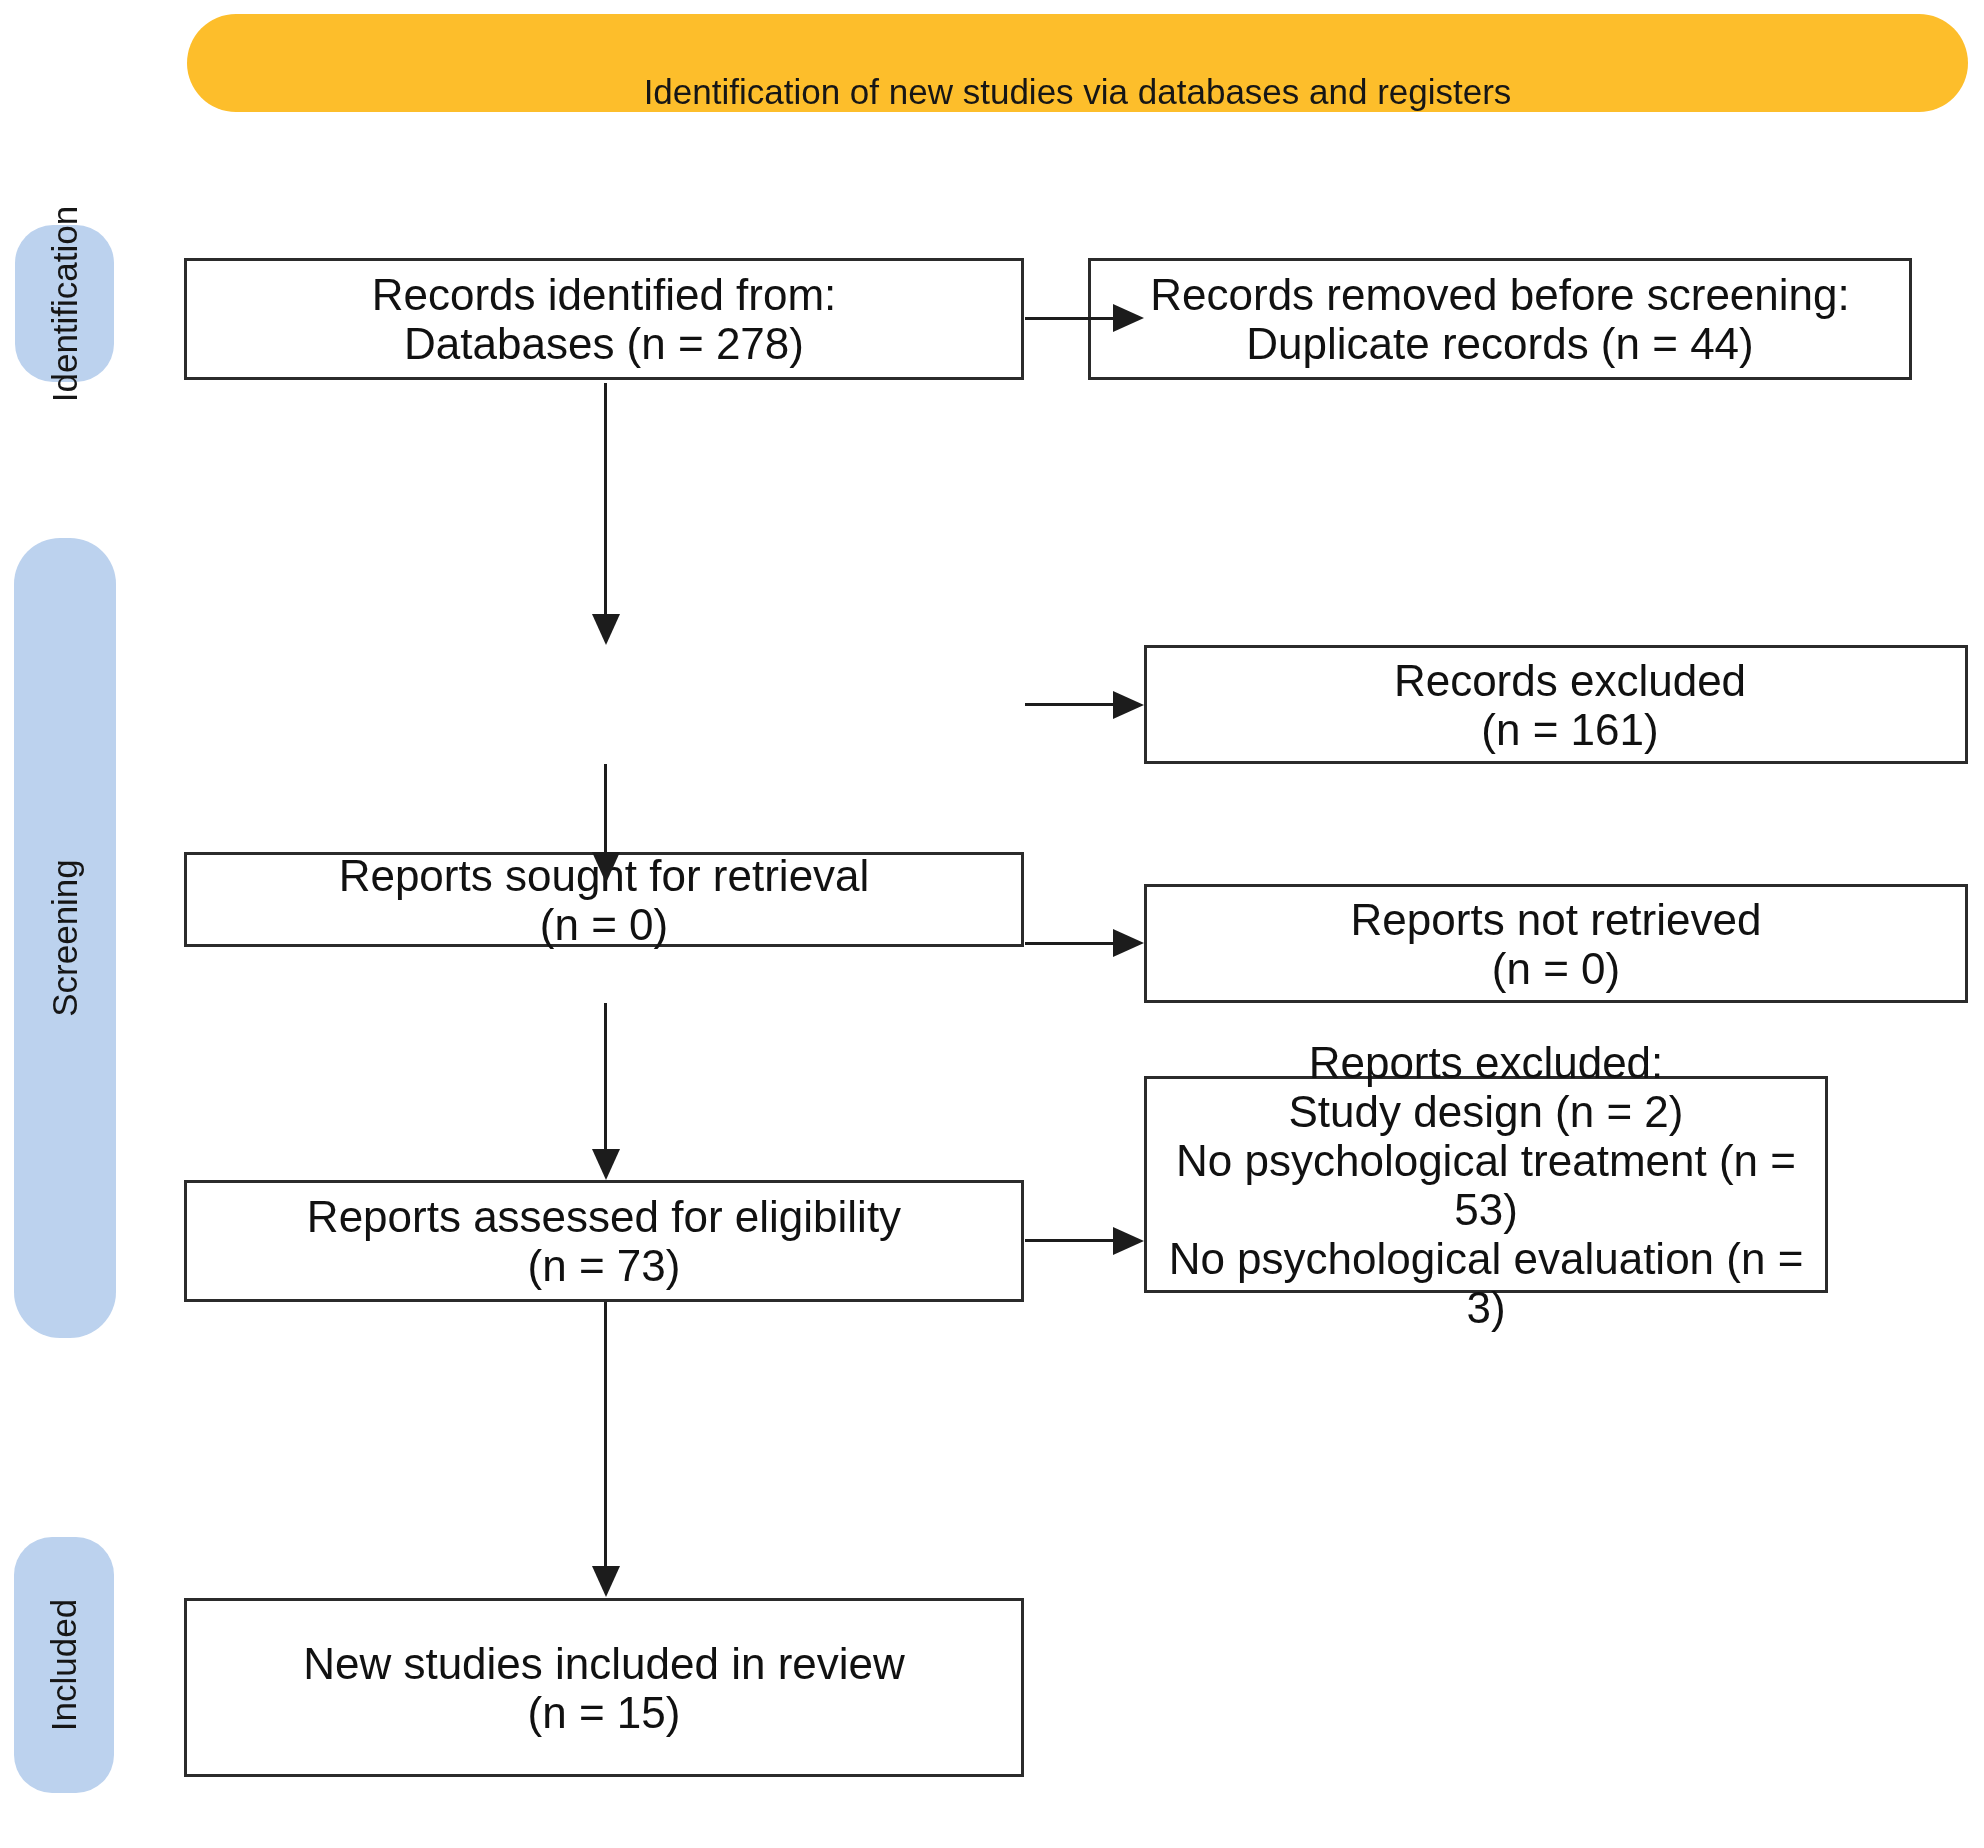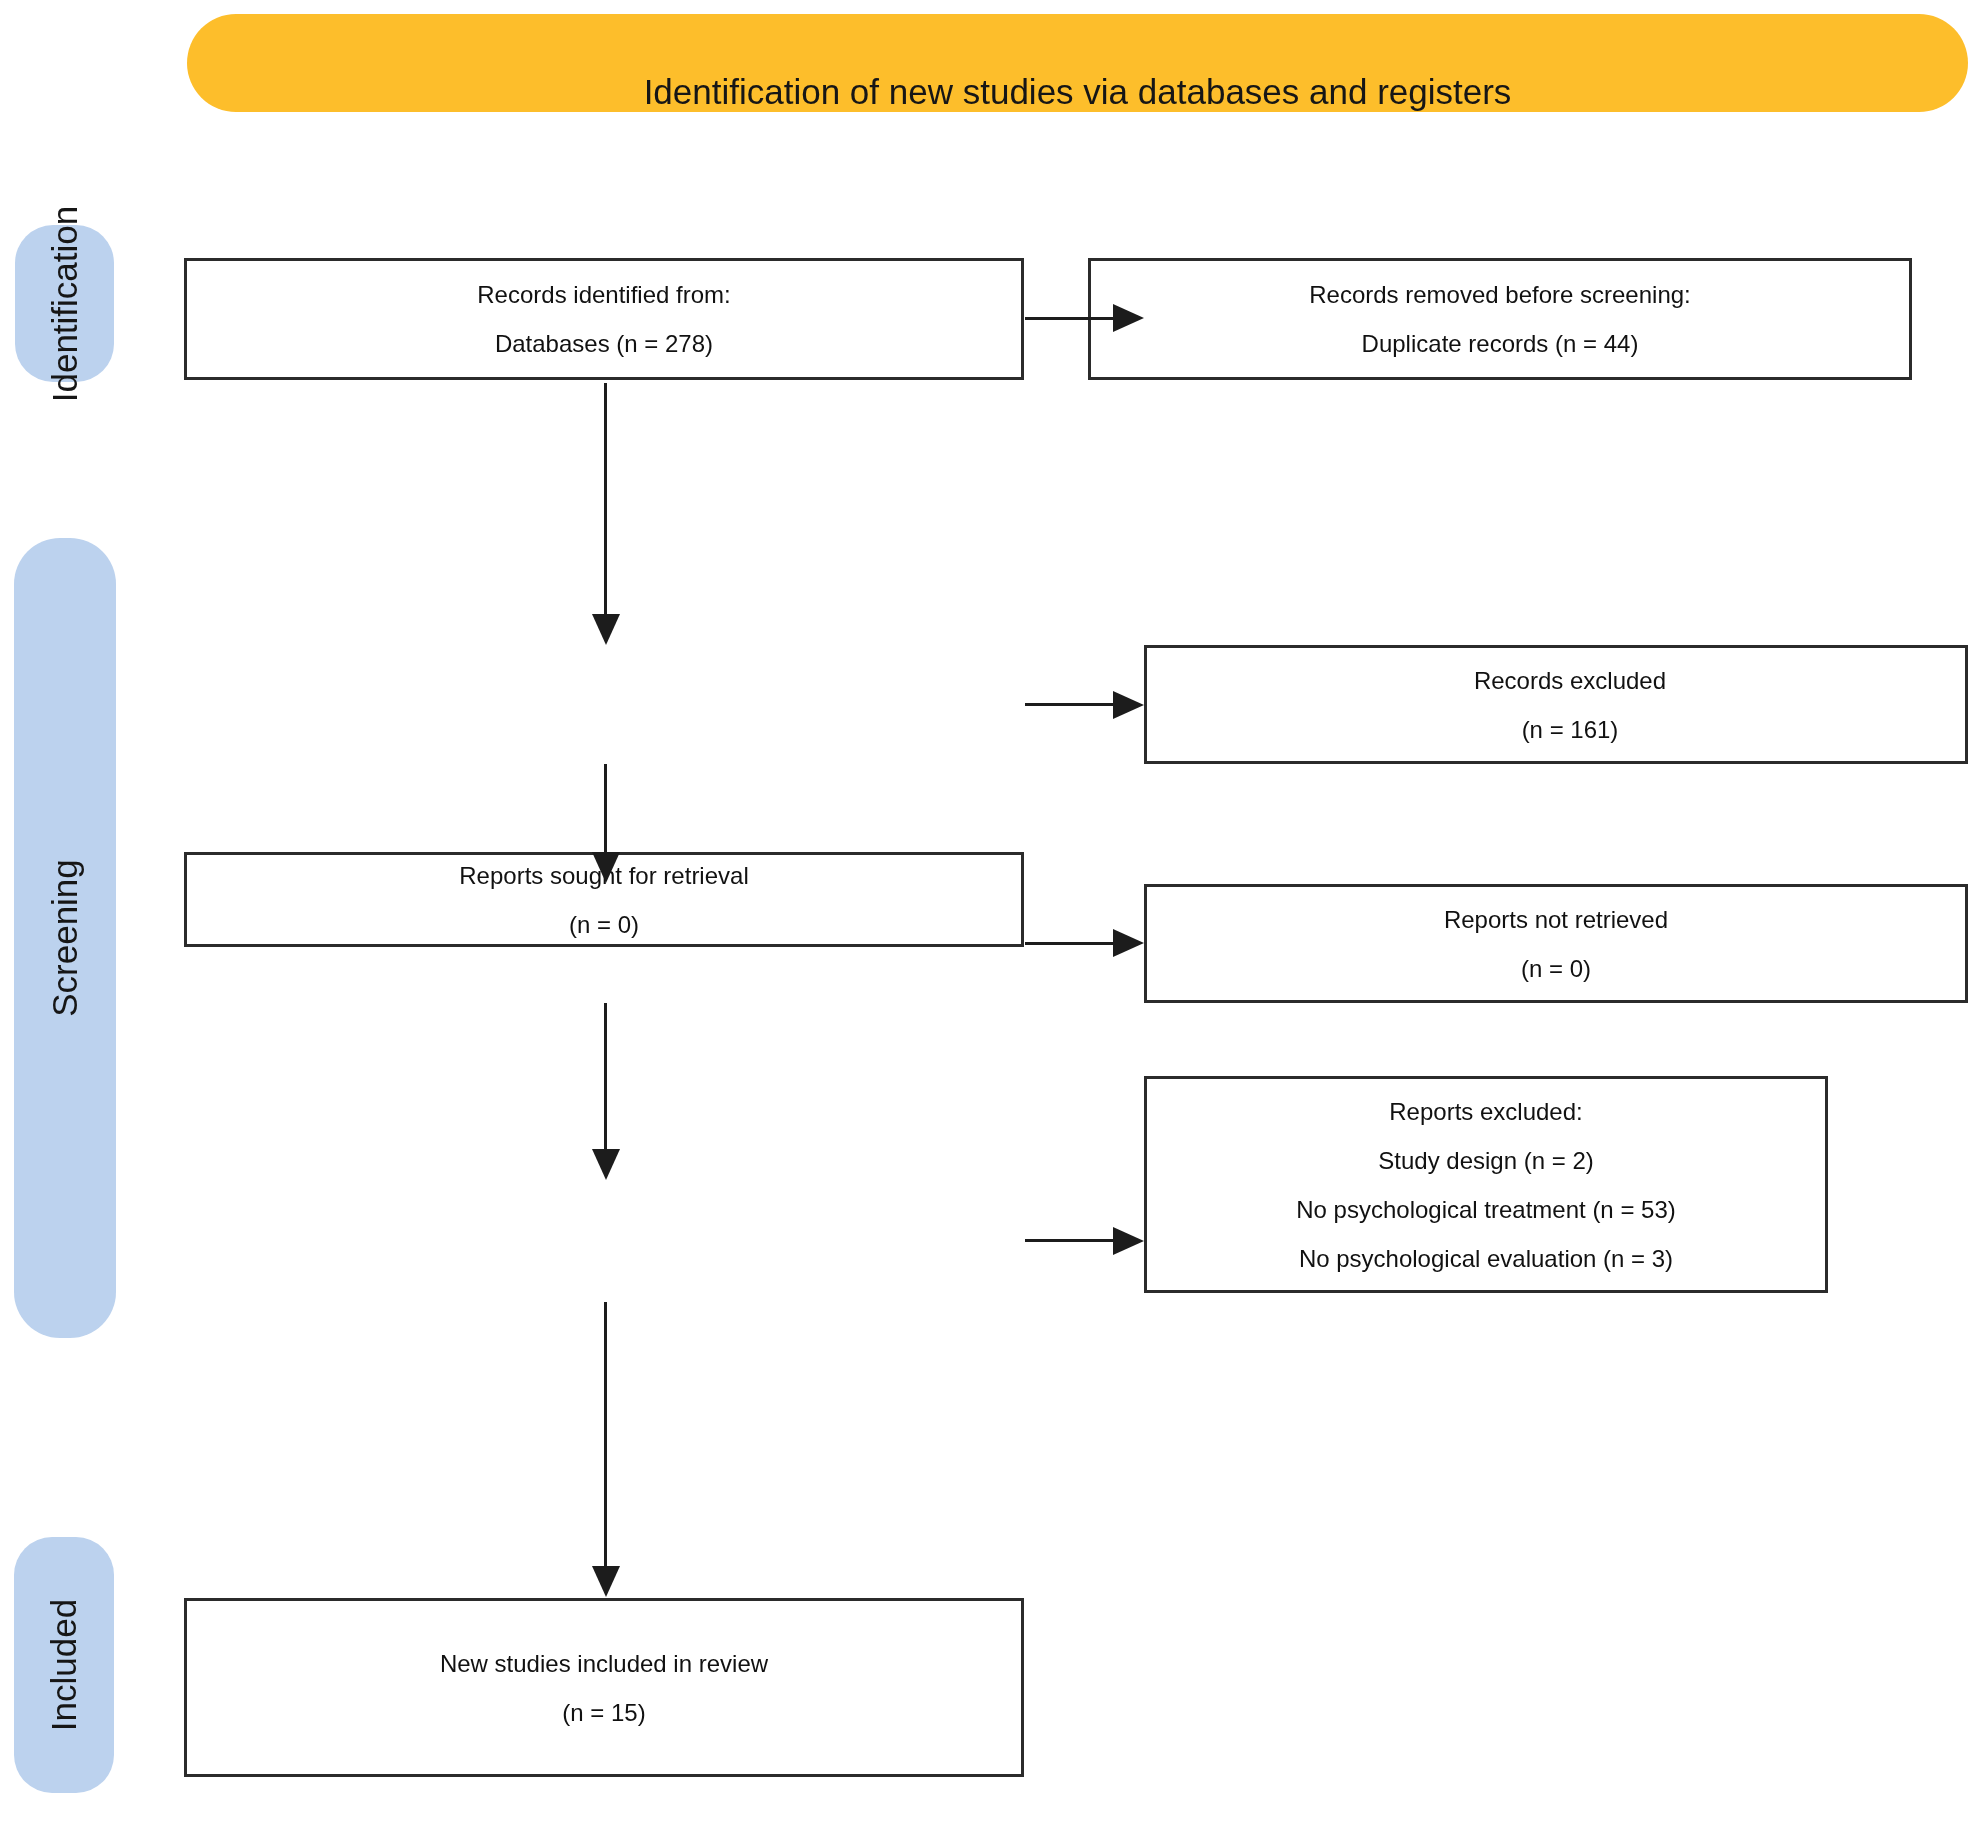--- a/index.html
+++ b/index.html
@@ -30,21 +30,21 @@
   }
   .pill-identification{left:15px;top:225px;width:99px;height:157px;border-radius:38px;}
   .pill-screening{left:13.6px;top:538px;width:102px;height:800px;border-radius:46px;}
   .pill-included{left:13.6px;top:1537px;width:100px;height:256px;border-radius:38px;}
 
   
   .box{
     position:absolute;box-sizing:border-box;background:#ffffff;
     border:3.3px solid var(--box-border,#2B2B2B);
     display:flex;align-items:center;justify-content:center;
-    text-align:center;font-size:24px;line-height:49px;
+    text-align:center;font-size:44px;line-height:49px;
   }
   .box-text{white-space:pre-line;}
   .b-l1{left:184px;top:258px;width:840px;height:122px;}
   .b-r1{left:1088px;top:258px;width:824px;height:122px;}
   .b-l2{left:184px;top:645px;width:840px;height:119px;}
   .b-r2{left:1144px;top:645px;width:824px;height:119px;padding-left:28px;}
   .b-l3{left:184px;top:852px;width:840px;height:95px;}
   .b-r3{left:1144px;top:884px;width:824px;height:119px;text-align:center;}
   .b-l4{left:184px;top:1180px;width:840px;height:122px;}
   .b-r4{left:1144px;top:1076px;width:684px;height:217px;}
@@ -107,20 +107,24 @@
 
   <div class="box b-l3">
     <span class="box-text">Reports sought for retrieval
 (n = 0)</span>
   </div>
   <div class="box b-r3">
     <span class="box-text">Reports not retrieved
 (n = 0)</span>
   </div>
 
+  <div class="box b-l4">
+    <span class="box-text">Reports assessed for eligibility
+(n = 73)</span>
+  </div>
   <div class="box b-r4">
     <span class="box-text">Reports excluded:
 Study design (n = 2)
 No psychological treatment (n = 53)
 No psychological evaluation (n = 3)</span>
   </div>
 
   <div class="box b-f">
     <span class="box-text">New studies included in review
 (n = 15)</span>

